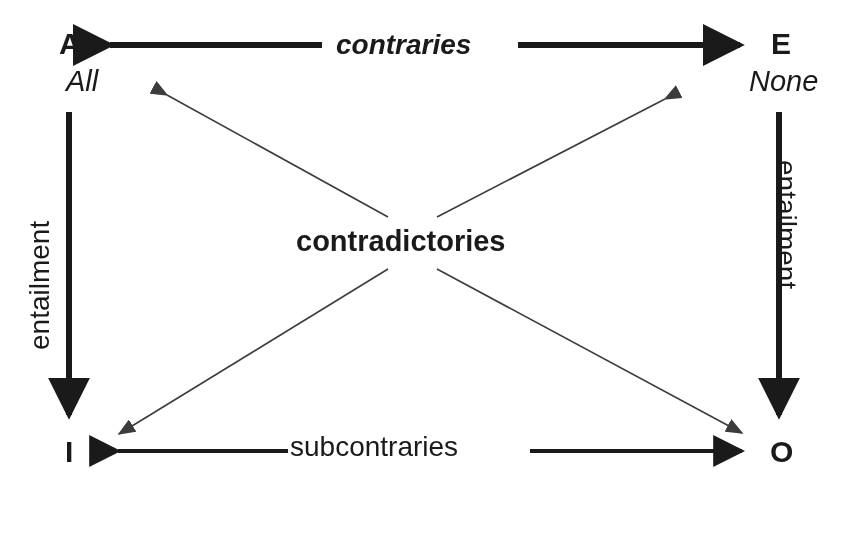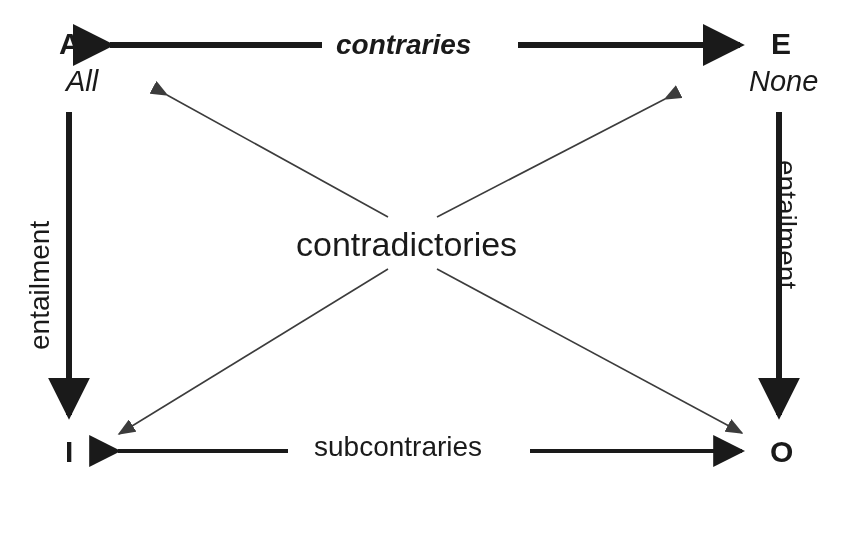--- a/index.html
+++ b/index.html
@@ -43,22 +43,22 @@
   .edge-label {
     font-size: 28px;
     font-weight: normal;
   }
   .edge-label-bold {
     font-size: 28px;
     font-weight: bold;
     font-style: italic;
   }
   .center-label {
-    font-size: 34px;
-    font-weight: normal;
+    font-size: 29px;
+    font-weight: bold;
   }
   .rot-ccw {
     transform: rotate(-90deg);
     transform-origin: left top;
   }
   .rot-cw {
     transform: rotate(90deg);
     transform-origin: left top;
   }
 
@@ -67,21 +67,21 @@
   #vertex-a-gloss  { left: 58px;  top: 67px; margin-left: 8px; }
   #vertex-e-letter { left: 771px; top: 29px; }
   #vertex-e-gloss  { left: 749px; top: 67px; }
   #vertex-i-letter { left: 65px;  top: 437px; }
   #vertex-i-gloss  { left: 48px;  top: 484px; }
   #vertex-o-letter { left: 770px; top: 437px; }
   #vertex-o-gloss  { left: 739px; top: 484px; }
 
   
   #label-contraries    { left: 336px; top: 31px; }
-  #label-subcontraries { left: 314px; top: 433px; }
+  #label-subcontraries { left: 290px; top: 433px; }
   #label-contradictories { left: 296px; top: 227px; }
   #label-entailment-left  { left: 26px;  top: 350px; }
   #label-entailment-right { left: 800px; top: 160px; }
 </style>
 </head>
 <body>
 
 <div id="square-of-opposition">
 
   <svg id="square-svg" viewBox="0 0 853 547" xmlns="http://www.w3.org/2000/svg">

